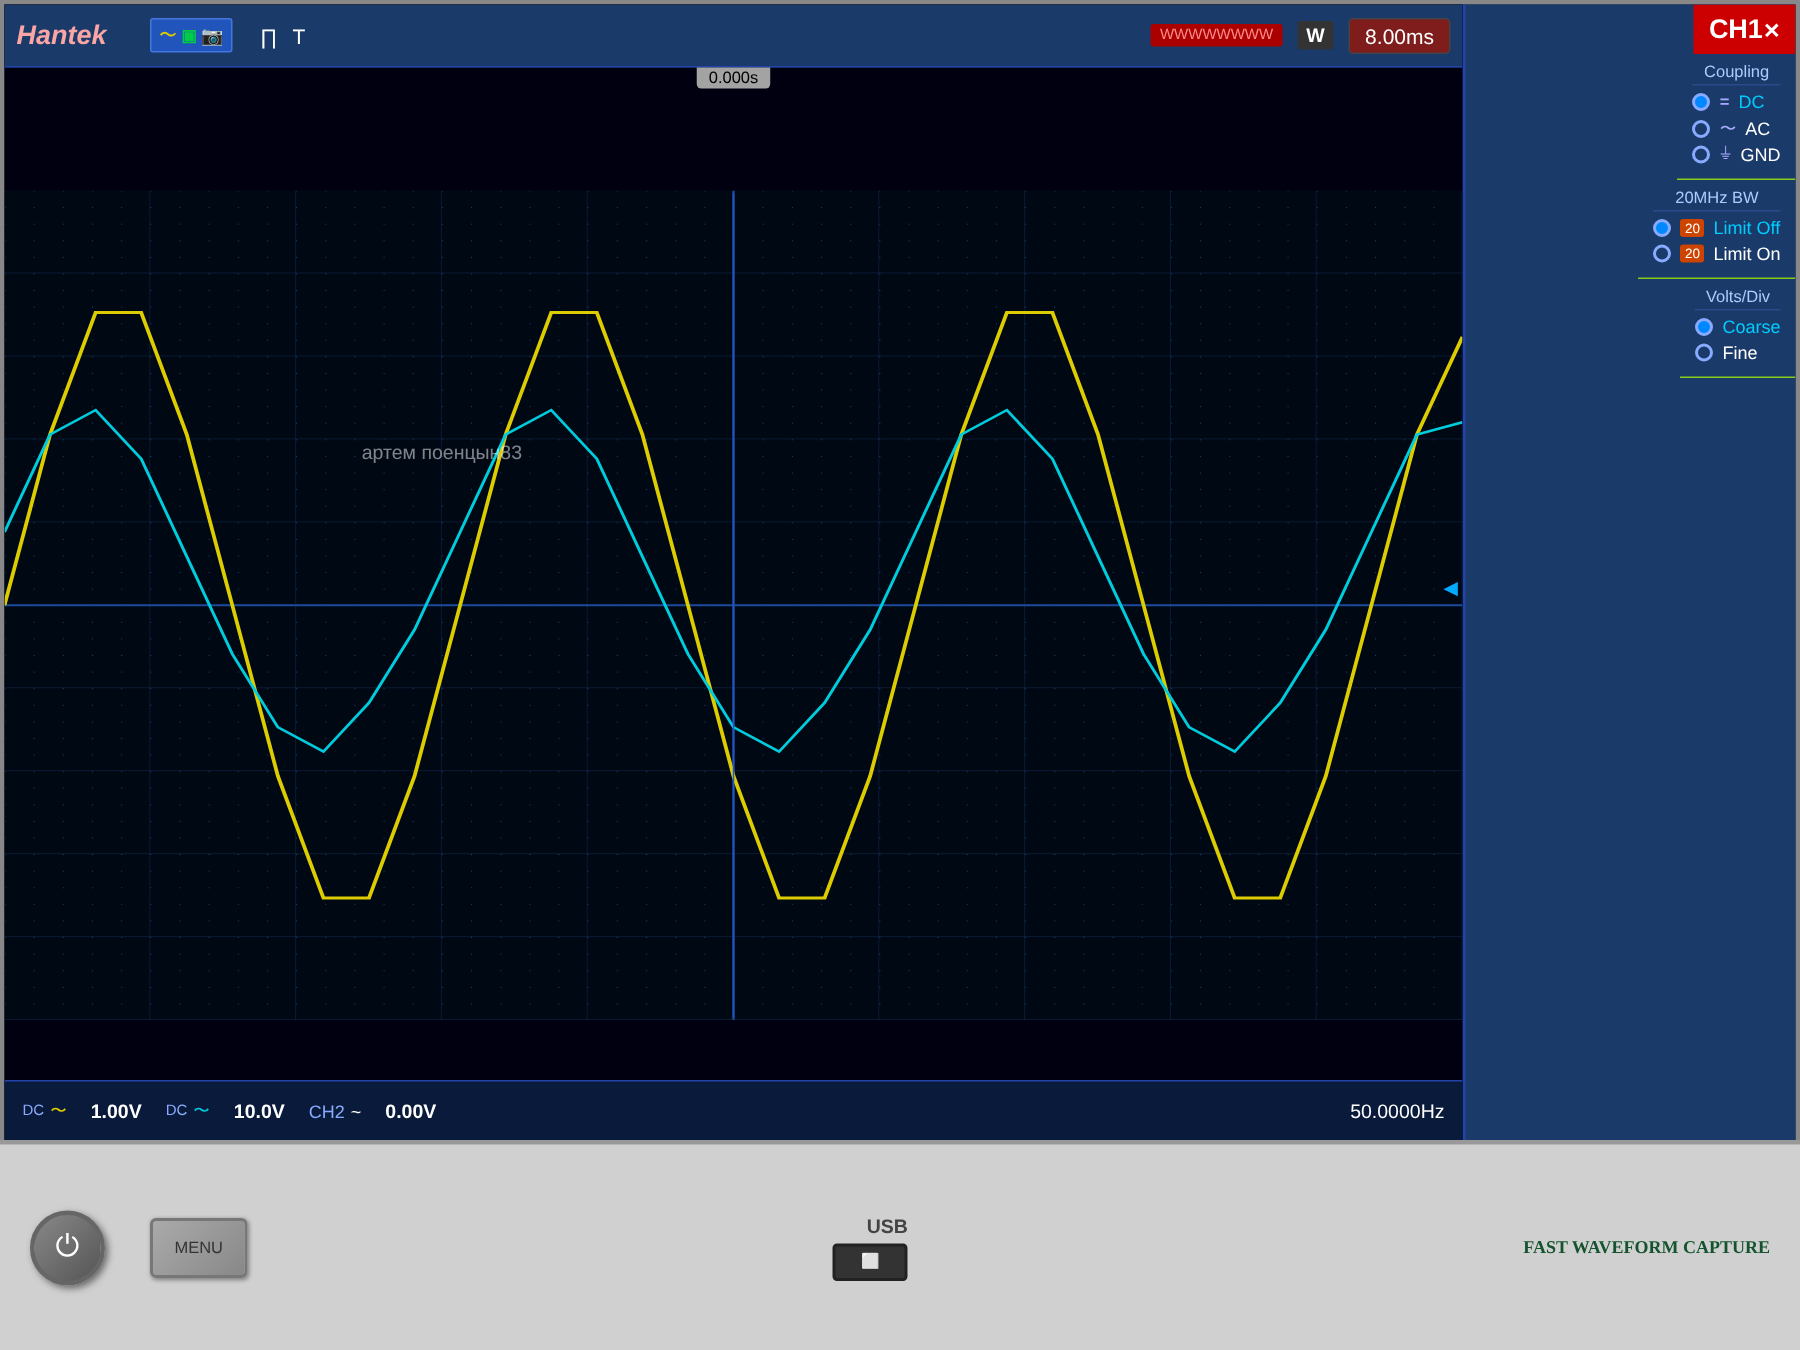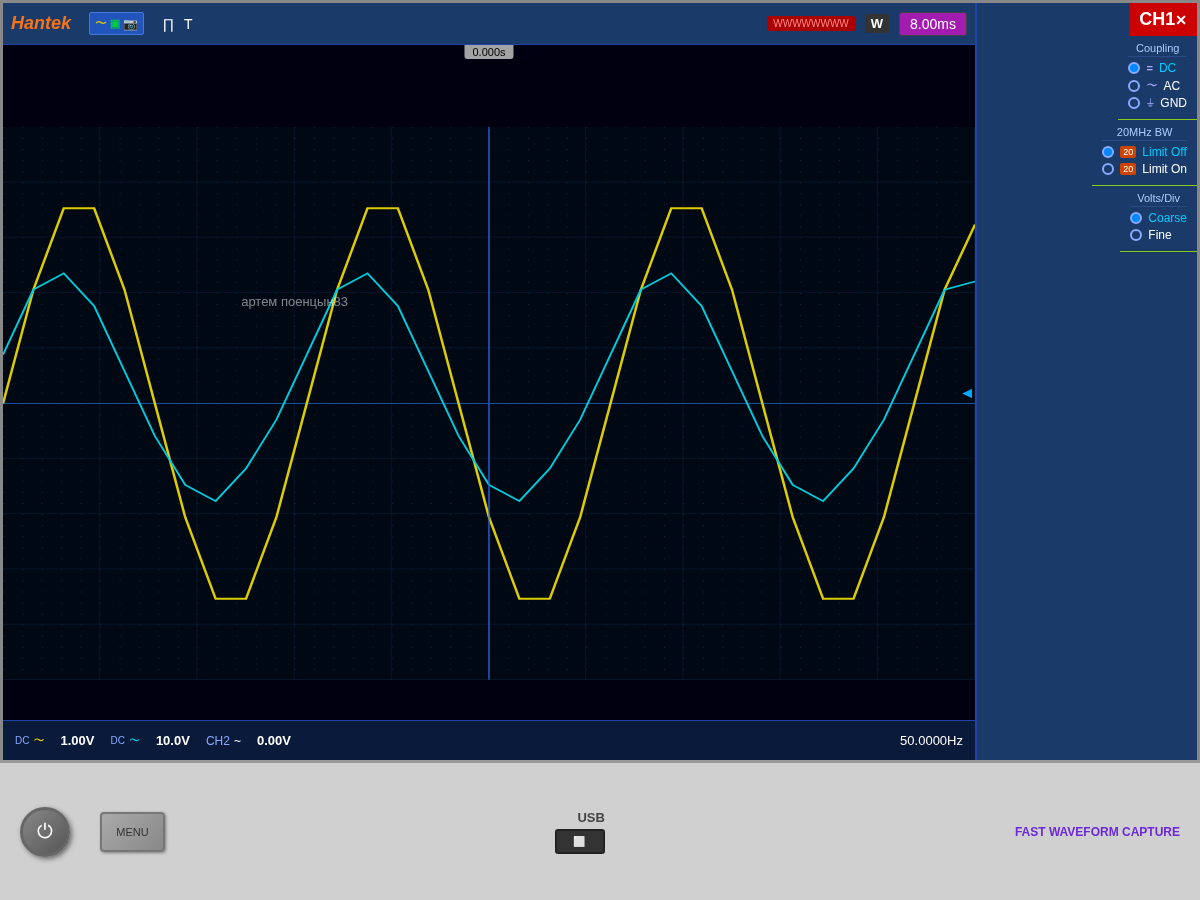--- a/index.html
+++ b/index.html
@@ -54,25 +54,25 @@
       background: #1a3a6a;
       display: flex;
       align-items: center;
       padding: 0 8px;
       gap: 10px;
       border-bottom: 1px solid #2244aa;
       z-index: 10;
     }
 
     .header-brand {
-      color: #f97316;
+      color: #fca5a5;
       font-size: 18px;
       font-weight: bold;
       font-style: italic;
-      margin-right: 8px;
+      margin-right: 19px;
     }
 
     .header-icon {
       background: #2255bb;
       border: 1px solid #4477dd;
       padding: 2px 5px;
       border-radius: 2px;
       display: flex;
       align-items: center;
       gap: 3px;
@@ -94,21 +94,21 @@
       font-size: 13px;
       font-weight: bold;
       background: #333;
       padding: 2px 6px;
       border-radius: 2px;
     }
 
     .header-time {
       color: white;
       font-size: 14px;
-      background: #a21caf;
+      background: #7f1d1d;
       padding: 3px 10px;
       border-radius: 3px;
       border: 1px solid #444;
     }
 
     
     .time-indicator {
       position: absolute;
       top: 42px;
       left: 50%;
@@ -363,24 +363,25 @@
       height: 25px;
       background: #333;
       border: 2px solid #222;
       border-radius: 3px;
       display: flex;
       align-items: center;
       justify-content: center;
     }
 
     .fast-waveform-label {
-      color: #6d28d9;
+      color: #14532d;
       font-size: 12px;
       font-weight: bold;
       margin-left: 20px;
+      font-family: Liberation Serif, serif;
     }
 
     
     .waveform-svg {
       position: absolute;
       top: 62px;
       left: 0;
       right: 0;
       bottom: 40px;
       width: 100%;

